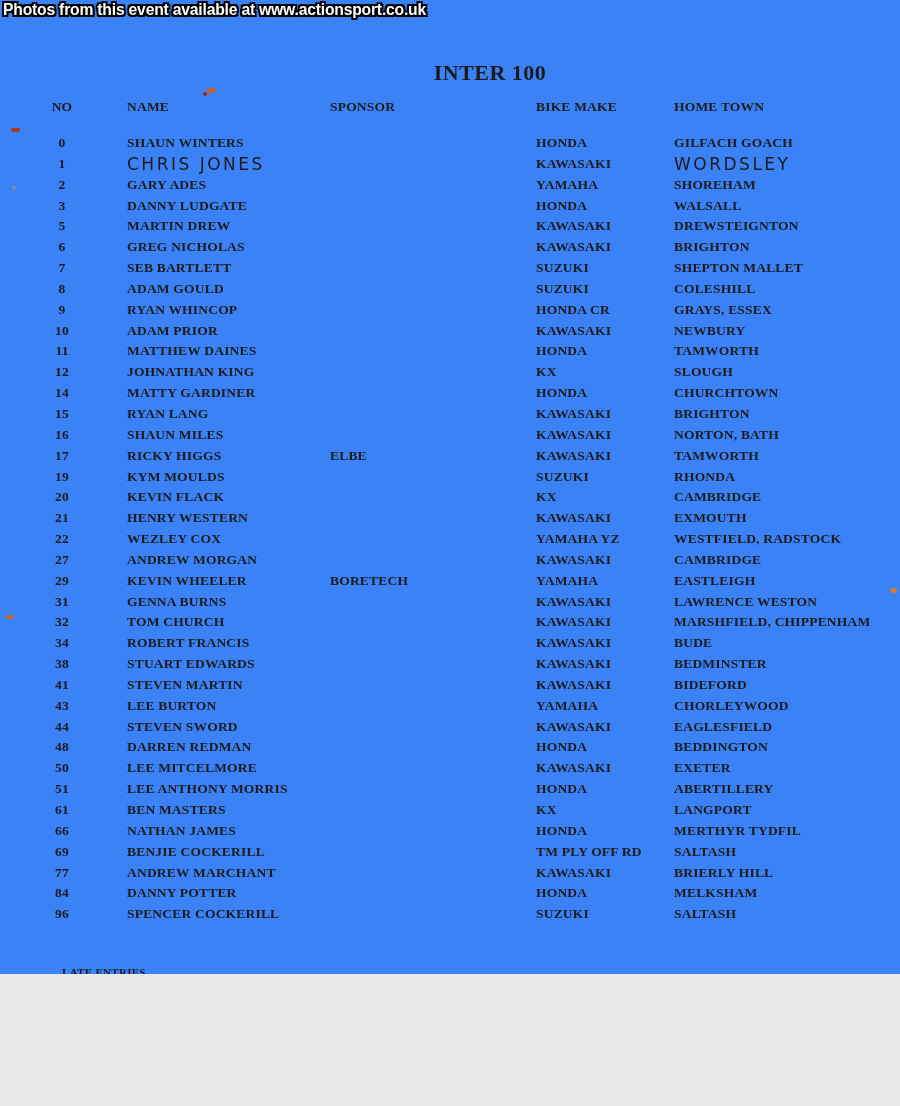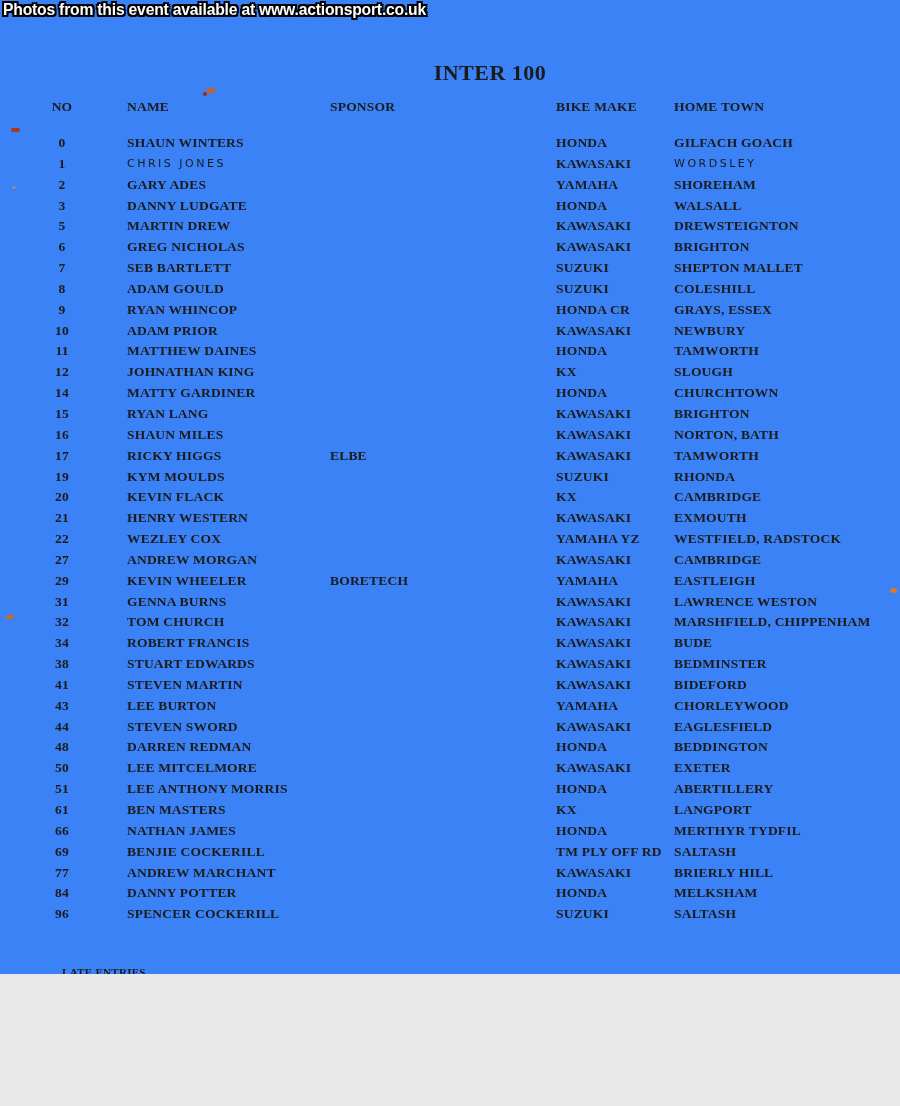--- a/index.html
+++ b/index.html
@@ -28,26 +28,26 @@
     position:absolute;top:60px;left:290px;width:400px;
     text-align:center;font-weight:700;font-size:22px;
     letter-spacing:0.5px;
   }
   .header-row,.row{position:relative;height:20.85px;font-weight:700;font-size:13.5px;letter-spacing:0.2px;}
   .header-row{position:absolute;top:97px;left:0;width:900px;height:20px;}
   .cell{position:absolute;top:0;line-height:20.85px;white-space:nowrap;}
   .cell-no{left:34px;width:56px;text-align:center;}
   .cell-name{left:127px;}
   .cell-sponsor{left:330px;}
-  .cell-bike{left:556px;}
+  .cell-bike{left:536px;}
   .cell-town{left:674px;}
   .rows{position:absolute;top:133px;left:0;width:900px;}
   .hand{
     font-family:"DejaVu Sans",sans-serif;font-weight:400;
-    font-size:11px;letter-spacing:2.5px;line-height:20.85px;
+    font-size:17px;letter-spacing:2.5px;line-height:20.85px;
   }
   .late-label{
     position:absolute;top:966px;left:62px;
     font-weight:700;font-size:11px;letter-spacing:0.3px;
   }
   .late-rows{position:absolute;top:1005px;left:0;width:900px;}
   
   .speck{position:absolute;border-radius:50%;}
   .sp1a{top:88px;left:206px;width:10px;height:5px;background:#c3622a;border-radius:40% 60% 50% 50%;transform:rotate(-15deg);}
   .sp1b{top:92px;left:203px;width:4px;height:4px;background:#8e2f1c;}

